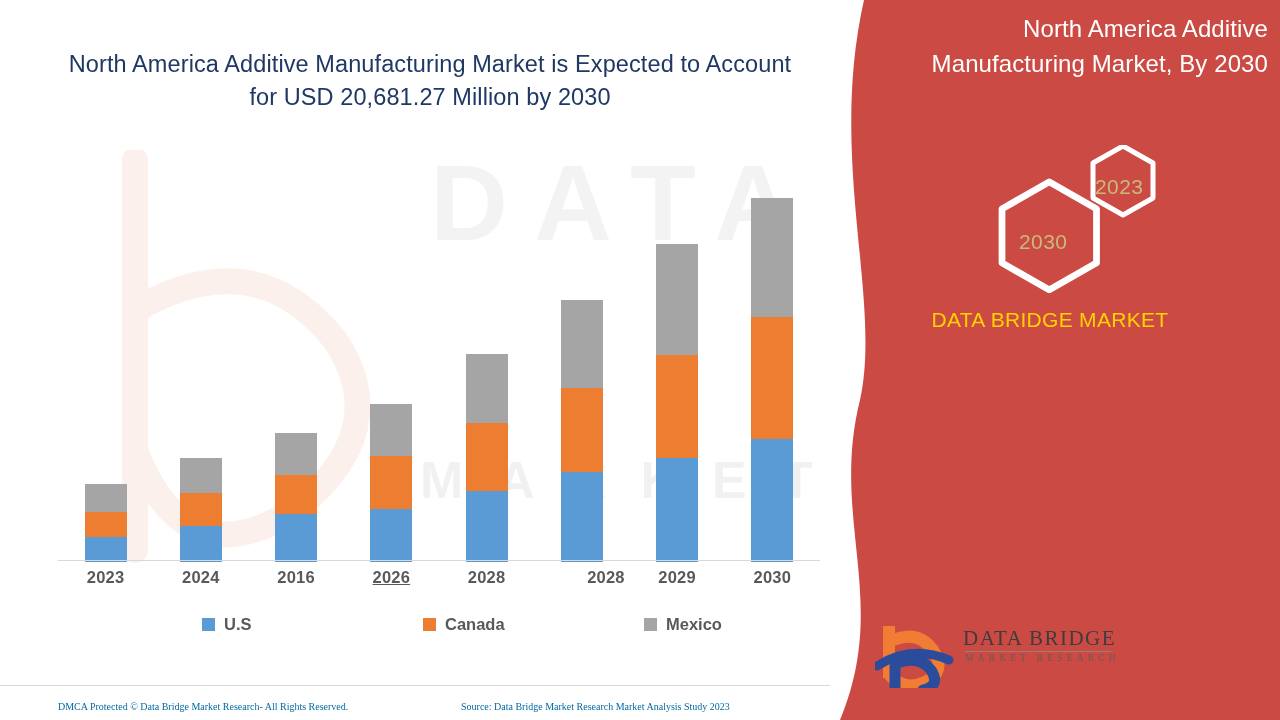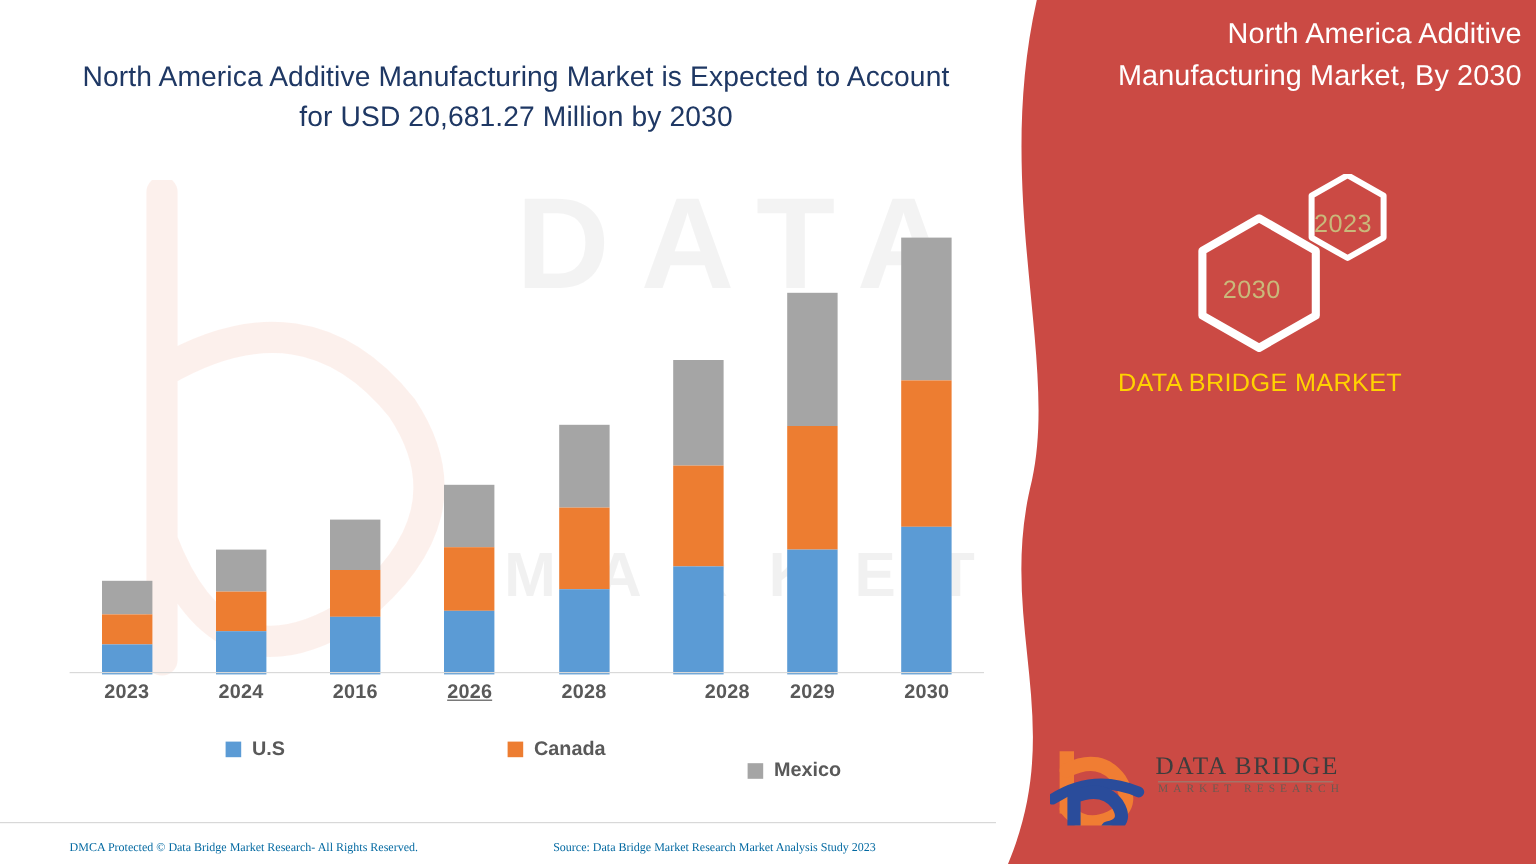--- a/index.html
+++ b/index.html
@@ -252,29 +252,29 @@
         <div class="xlabel" style="left: 7.625px;">2023</div>
         <div class="xlabel" style="left: 102.875px;">2024</div>
         <div class="xlabel" style="left: 198.125px;">2016</div>
         <div class="xlabel" style="left: 293.375px; text-decoration: underline;">2026</div>
         <div class="xlabel" style="left: 388.625px;">2028</div>
         <div class="xlabel" style="left: 508px;">2028</div>
         <div class="xlabel" style="left: 579.125px;">2029</div>
         <div class="xlabel" style="left: 674.375px;">2030</div>
       </div>
     <div class="legend" id="legend">
-        <div class="legend-item" style="left: 130px; text-align: center;">
+        <div class="legend-item" style="left: 144px; text-align: center;">
           <span class="legend-swatch" style="background: rgb(91, 155, 213);"></span>
           <span>U.S</span>
         </div>
         <div class="legend-item" style="left: 365px;">
           <span class="legend-swatch" style="background: rgb(237, 125, 49);"></span>
           <span>Canada</span>
         </div>
-        <div class="legend-item" style="left: 565px; margin-top: 18px;">
+        <div class="legend-item" style="left: 586px;">
           <span class="legend-swatch" style="background: rgb(165, 165, 165);"></span>
           <span>Mexico</span>
         </div>
       </div>
   </div>
 
   <div class="footer-rule"></div>
   <div class="footer-text footer-left">DMCA Protected © Data Bridge Market Research- All Rights Reserved.</div>
   <div class="footer-text footer-right">Source: Data Bridge Market Research Market Analysis Study 2023</div>
 

